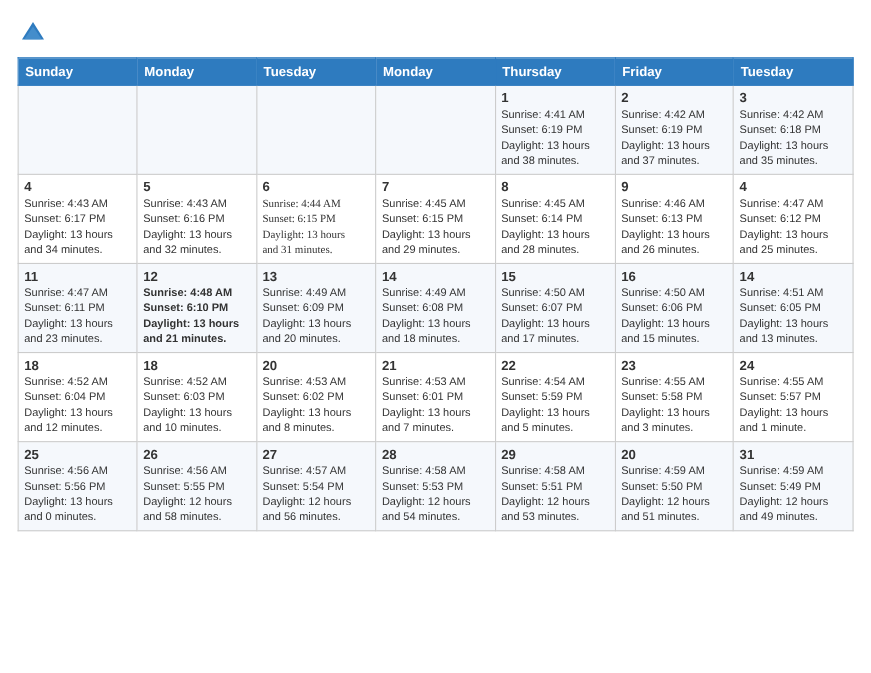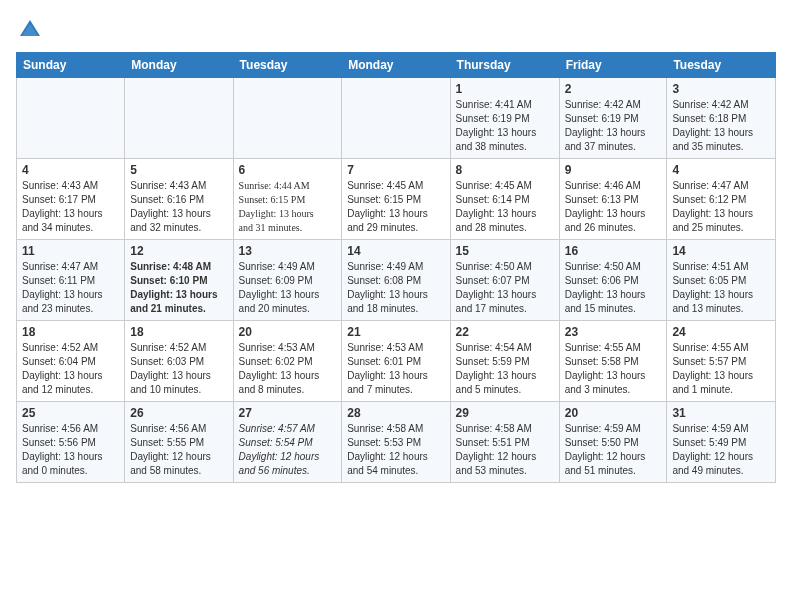--- a/index.html
+++ b/index.html
@@ -312,21 +312,21 @@
         </td>
         <td>
           <span class="day-num">26</span>
           <div class="day-info" style="white-space: pre-line;">Sunrise: 4:56 AM
 Sunset: 5:55 PM
 Daylight: 12 hours
 and 58 minutes.</div>
         </td>
         <td>
           <span class="day-num">27</span>
-          <div class="day-info" style="white-space: pre-line; font-style: italic;">Sunrise: 4:57 AM
+          <div class="day-info" style="white-space: pre-line;">Sunrise: 4:57 AM
 Sunset: 5:54 PM
 Daylight: 12 hours
 and 56 minutes.</div>
         </td>
         <td>
           <span class="day-num">28</span>
           <div class="day-info" style="white-space: pre-line;">Sunrise: 4:58 AM
 Sunset: 5:53 PM
 Daylight: 12 hours
 and 54 minutes.</div>

